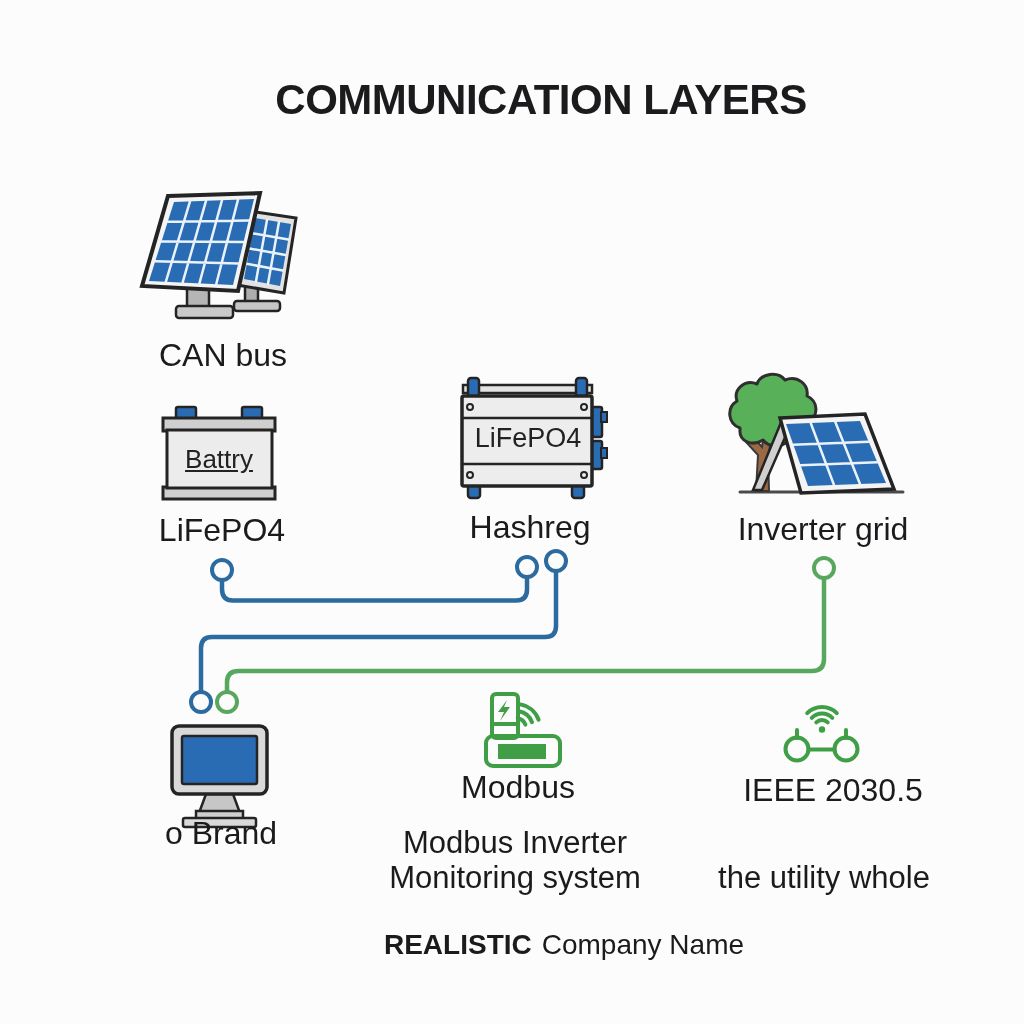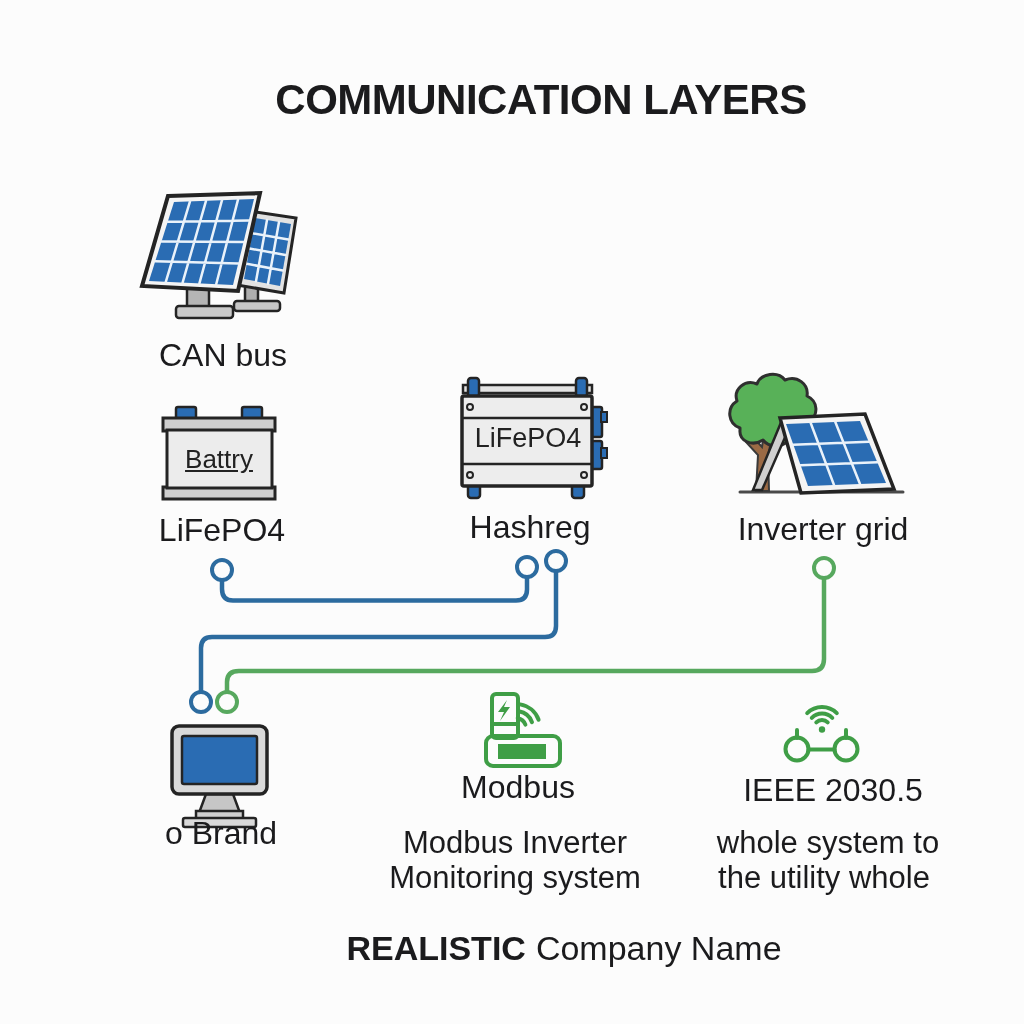--- a/index.html
+++ b/index.html
@@ -18,21 +18,21 @@
     position:absolute;transform:translateX(-50%);
     font-size:32px;line-height:1;white-space:nowrap;
   }
   .lbl.small{font-size:31px;}
   .device-text{
     position:absolute;transform:translateX(-50%);
     font-size:26px;line-height:1;color:#222;white-space:nowrap;
   }
   .footer{
     position:absolute;transform:translateX(-50%);
-    font-size:34px;line-height:1;white-space:nowrap;
+    font-size:28px;line-height:1;white-space:nowrap;
   }
   .footer .brand{font-weight:700;margin-right:10px;}
   
   .ink{stroke:#242424;}
   .cellblue{fill:var(--panel-blue,#2a6cb3);}
   .gridline{stroke:#eaf2fa;stroke-width:2.5;fill:none;stroke-linecap:round;}
   .wire{fill:none;stroke-width:4.5;}
   .wire.blue{stroke:var(--line-blue,#2c6b9f);}
   .wire.green{stroke:var(--line-green,#57a85e);}
   .node{fill:var(--background,#fcfcfc);stroke-width:4;}
@@ -143,20 +143,19 @@
   <div class="lbl small" style="left:515px;top:862px;">Monitoring system</div>
 
   <svg style="left:770px;top:690px;" width="120" height="80" viewBox="770 690 120 80">
     <path class="greenicon" d="M827.7 722.3 A8 8 0 0 0 816.3 722.3 M832.3 717.8 A14.5 14.5 0 0 0 811.8 717.8 M836.8 713.2 A21 21 0 0 0 807.2 713.2"></path>
     <circle cx="822" cy="729.5" r="3.2" class="greenfill"></circle>
     <path class="greenicon" d="M797 730 L797 738 M846 730 L846 738 M808.5 749.5 L834.5 749.5"></path>
     <circle cx="797" cy="749" r="11.5" class="greenicon"></circle>
     <circle cx="846" cy="749" r="11.5" class="greenicon"></circle>
   </svg>
   <div class="lbl" style="left:833px;top:774px;">IEEE 2030.5</div>
-  <div class="lbl small" style="left:828px;top:827px;">whole system to</div>
   <div class="lbl small" style="left:824px;top:862px;">the utility whole</div>
 
   <div class="footer" style="left:564px;top:931px;">
     <span class="brand">REALISTIC</span><span>Company Name</span>
   </div>
 
 </div>
 
 </body></html>

